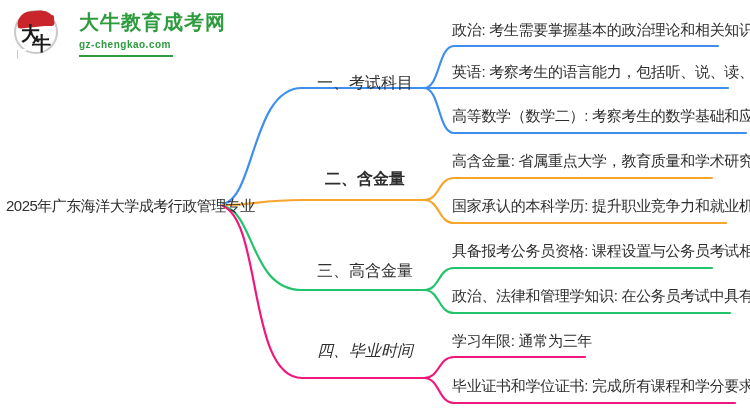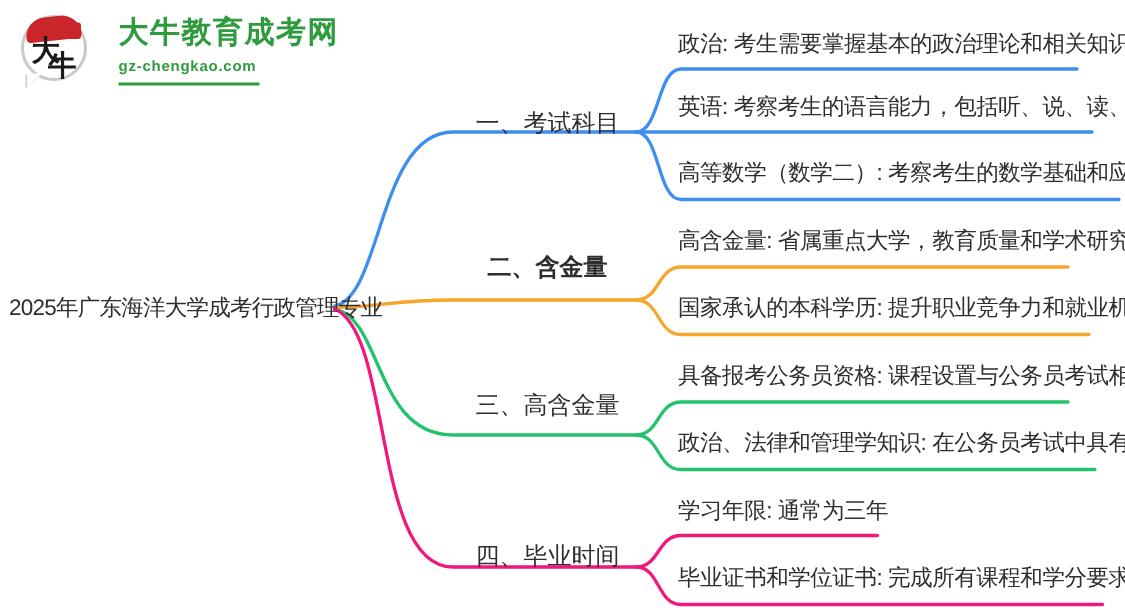--- a/index.html
+++ b/index.html
@@ -82,21 +82,21 @@
       <div class="logo-title">大牛教育成考网</div>
       <div class="logo-domain">gz-chengkao.com</div>
     </div>
   </div>
 
   <div class="root-node">2025年广东海洋大学成考行政管理专业</div>
 
   <div class="branch-label" style="top:61px;margin-top:12px;">一、考试科目</div>
   <div class="branch-label" style="top:169px;font-weight:bold;">二、含金量</div>
   <div class="branch-label" style="top:261px;">三、高含金量</div>
-  <div class="branch-label" style="top:362px;">四、毕业时间</div>
+  <div class="branch-label" style="top:341px;font-style:italic;">四、毕业时间</div>
 
   <div class="leaf" style="top:20px;">政治: 考生需要掌握基本的政治理论和相关知识</div>
   <div class="leaf" style="top:62px;">英语: 考察考生的语言能力，包括听、说、读、写</div>
   <div class="leaf" style="top:106px;">高等数学（数学二）: 考察考生的数学基础和应用能力</div>
   <div class="leaf" style="top:151px;">高含金量: 省属重点大学，教育质量和学术研究良好</div>
   <div class="leaf" style="top:196px;">国家承认的本科学历: 提升职业竞争力和就业机会</div>
   <div class="leaf" style="top:241px;">具备报考公务员资格: 课程设置与公务员考试相关</div>
   <div class="leaf" style="top:286px;">政治、法律和管理学知识: 在公务员考试中具有优势</div>
   <div class="leaf" style="top:331px;">学习年限: 通常为三年</div>
   <div class="leaf" style="top:376px;">毕业证书和学位证书: 完成所有课程和学分要求后获得</div>

